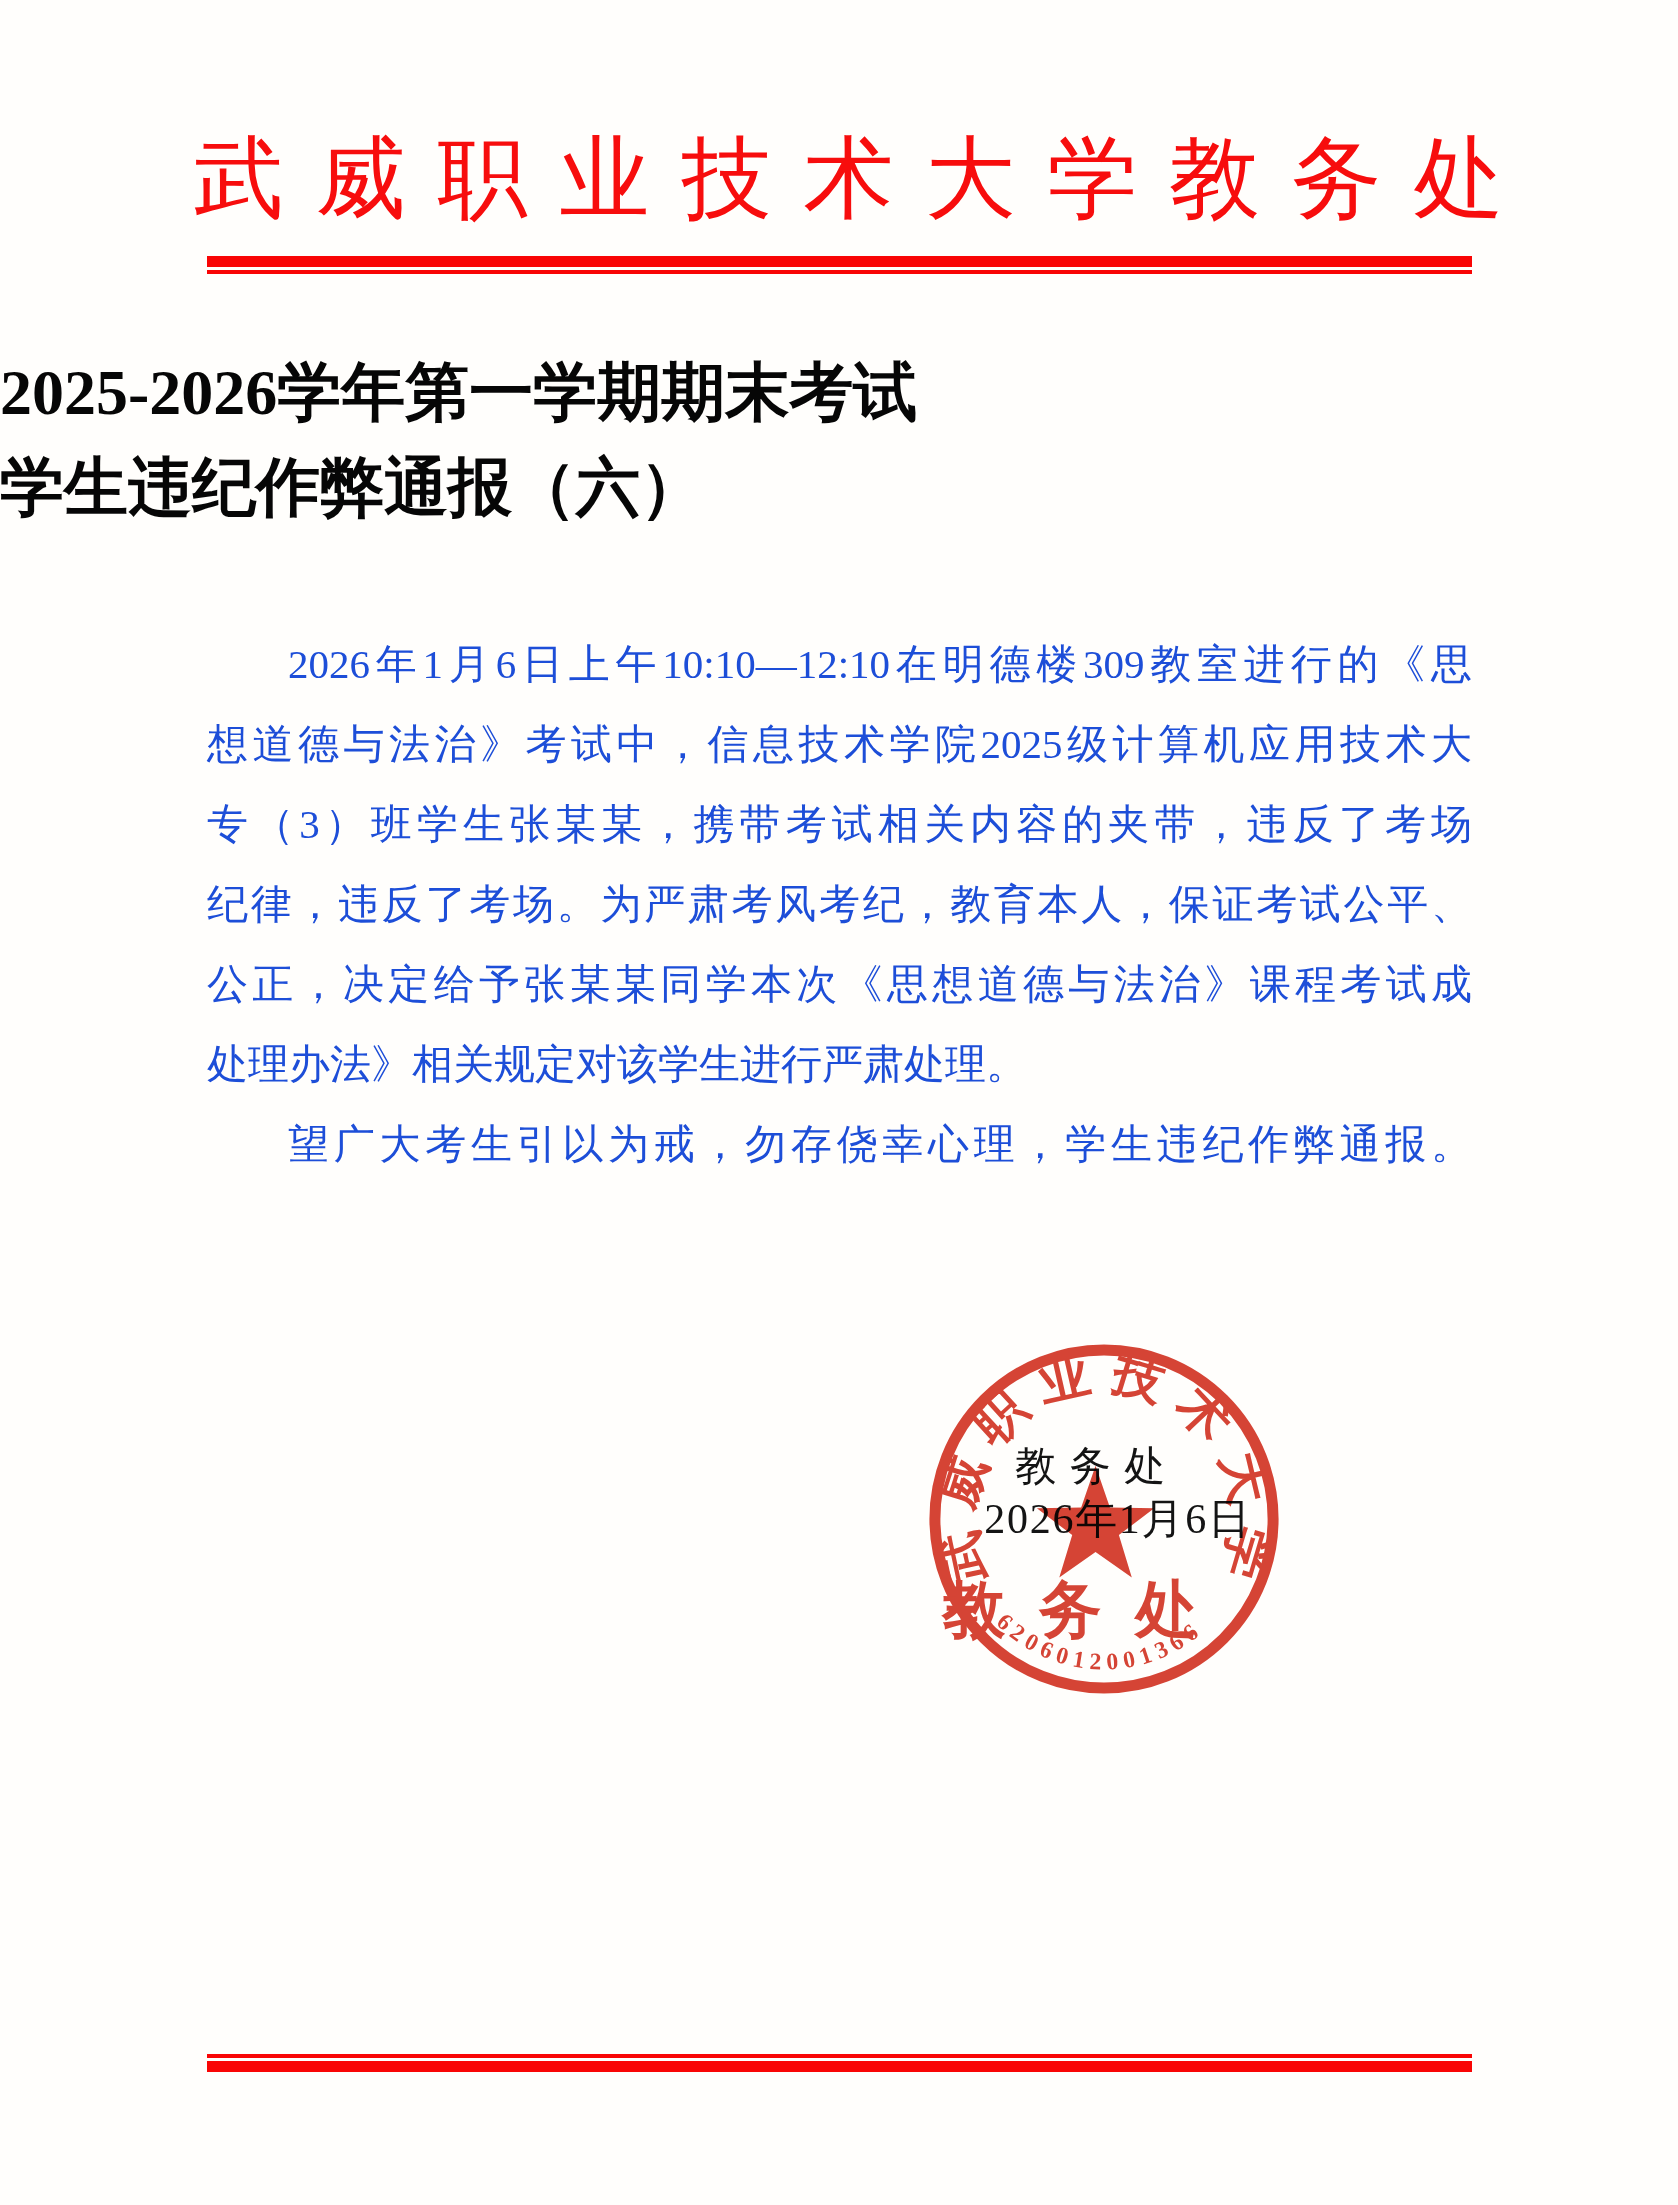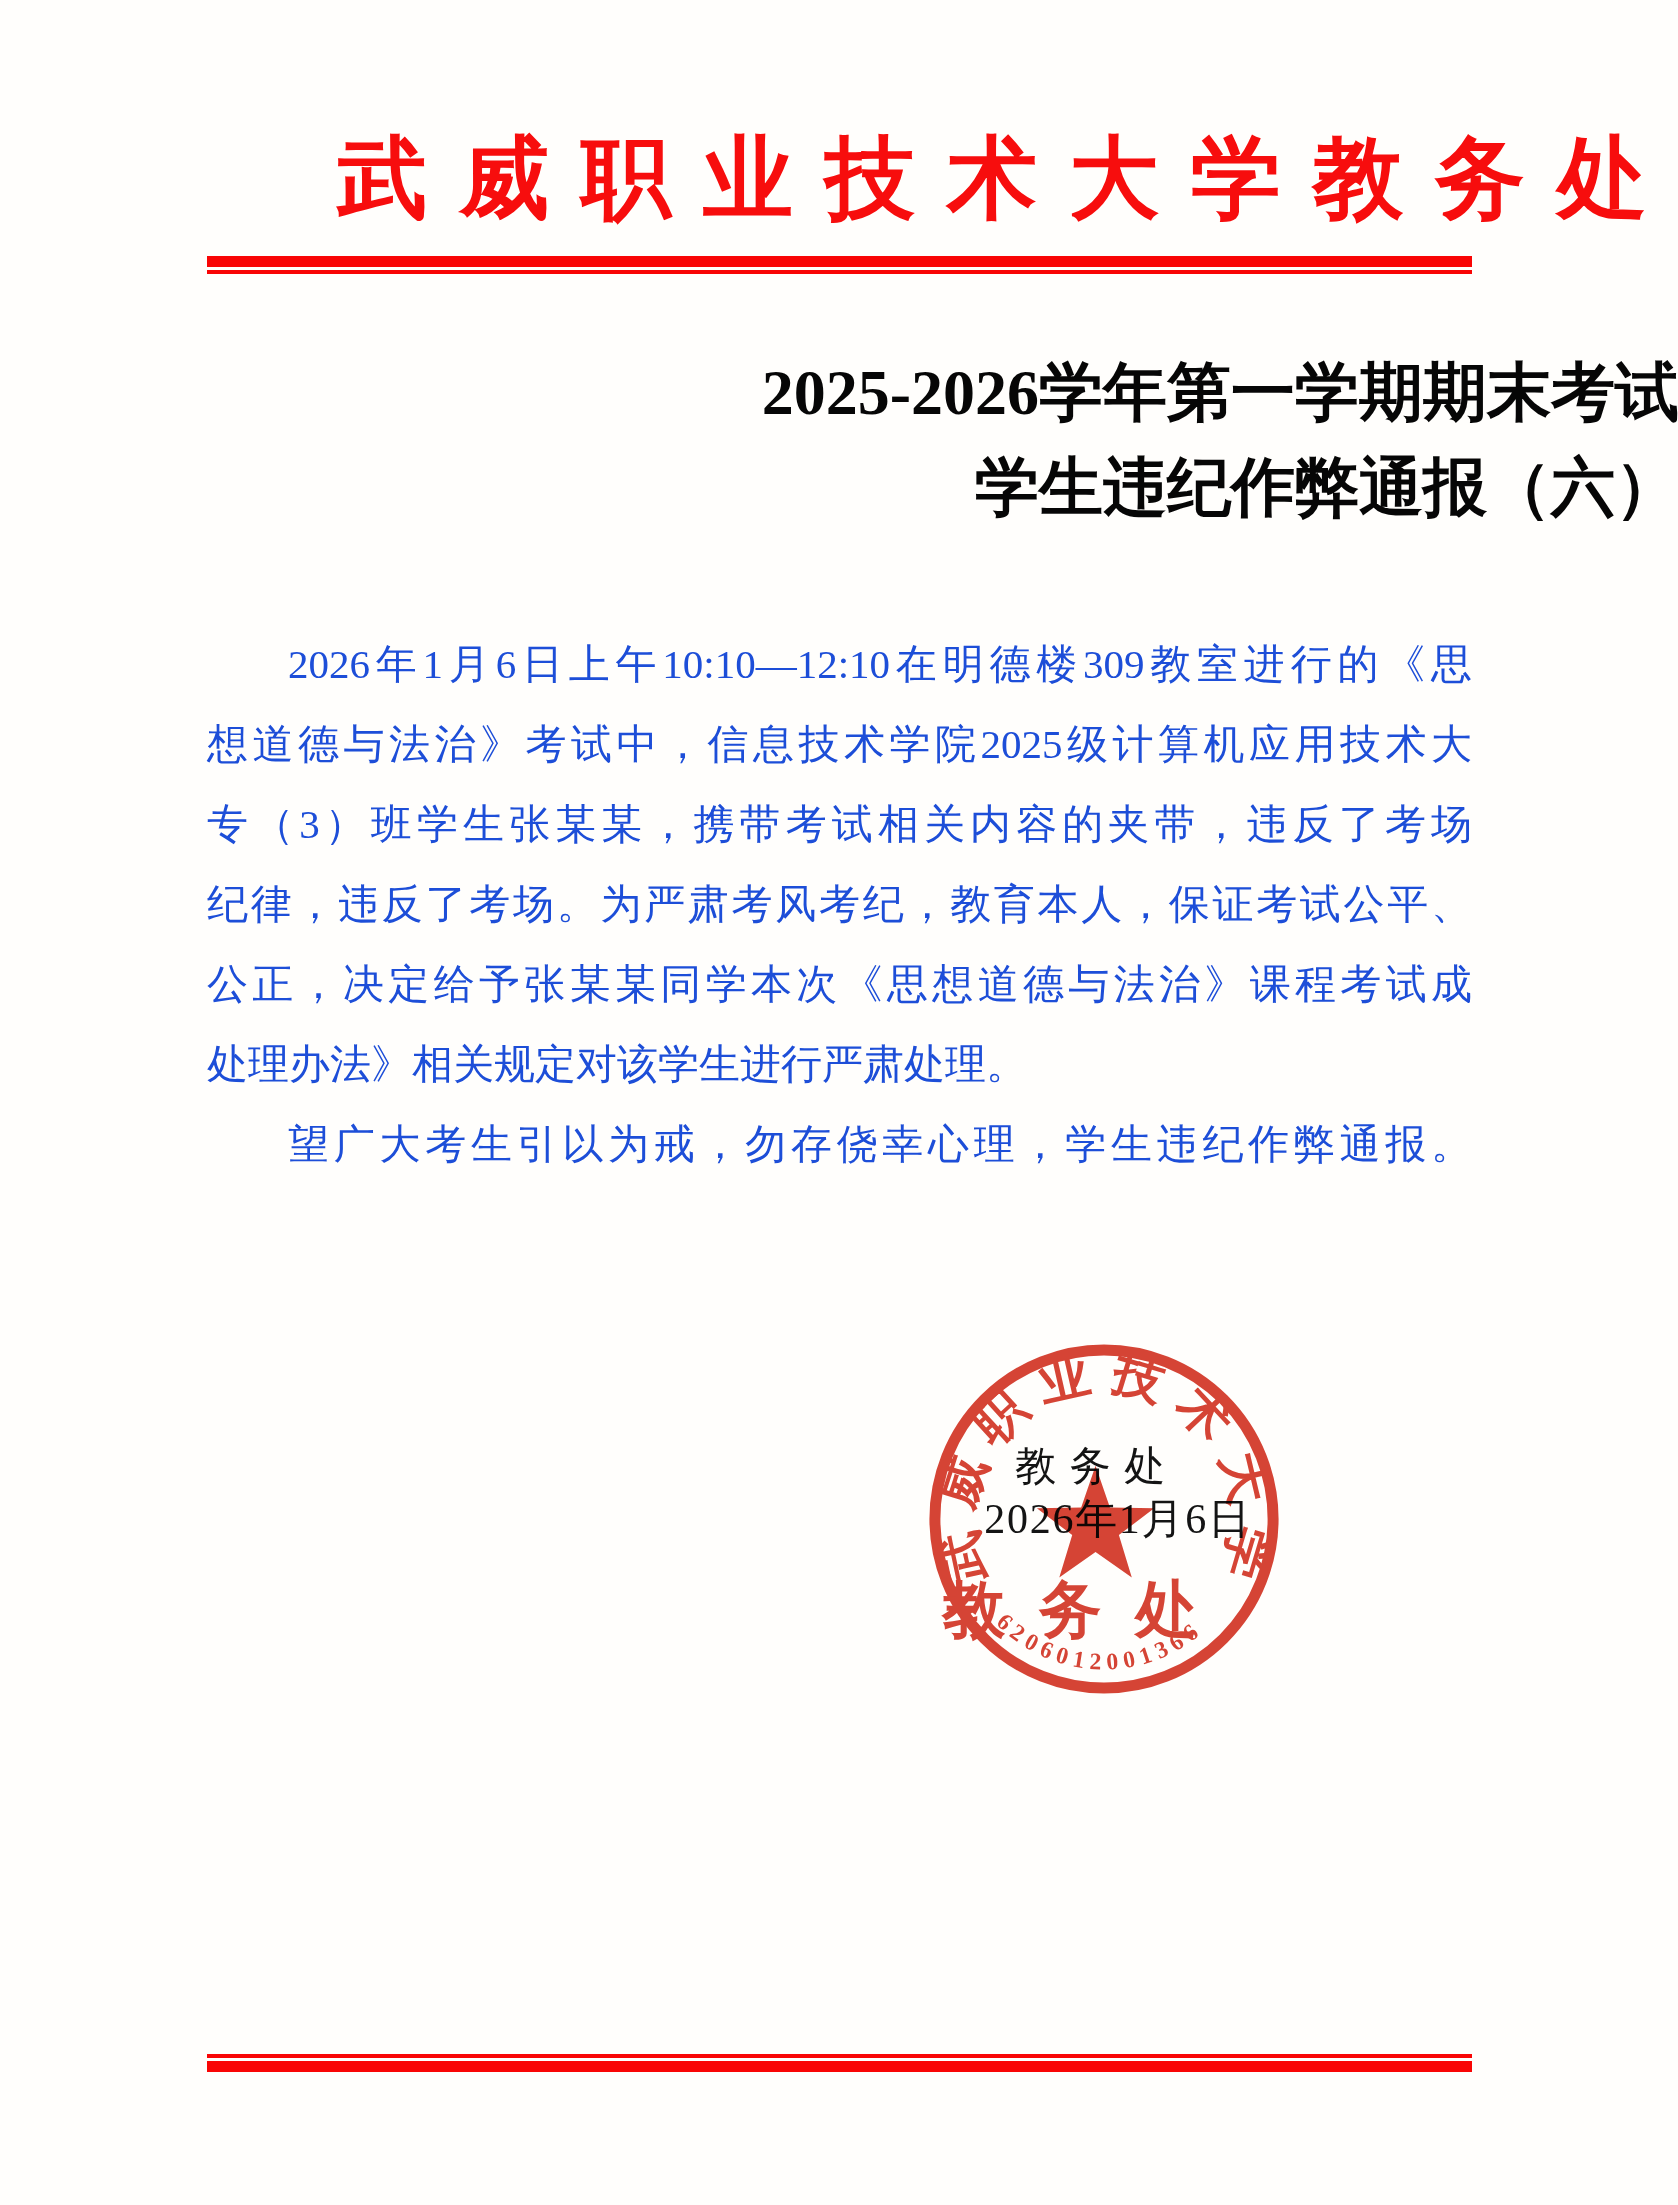--- a/index.html
+++ b/index.html
@@ -7,37 +7,37 @@
     position:relative;
     width:1679px; height:2205px;
     margin:0 auto;
     background:#fffefc;
     font-family:"Liberation Serif","DejaVu Serif",serif;
     overflow:hidden;
   }
   .header-title {
     position:absolute;
     top:118px; left:0; width:100%;
-    text-align:right;
+    text-align:center;
     font-size:90px;
-    font-weight:bold;
+    font-weight:normal;
     letter-spacing:32px;
     padding-left:50px;
     box-sizing:border-box;
     white-space:nowrap;
   }
   .rule { position:absolute; left:207px; width:1265px; }
   .rule-top-thick    { top:256px;  height:11px; }
   .rule-top-thin     { top:270px;  height:4.2px;  }
   .rule-bottom-thin  { top:2054px; height:4.2px;  }
   .rule-bottom-thick { top:2061px; height:11px; }
   .notice-title {
     position:absolute;
     top:345px; left:0; width:100%;
-    text-align:right;
+    text-align:left;
     font-size:64px;
     font-weight:bold;
     line-height:95px;
     color:#060606;
   }
   .body-text {
     position:absolute;
     left:207px; top:624px;
     width:1265px;
     font-size:41px;

